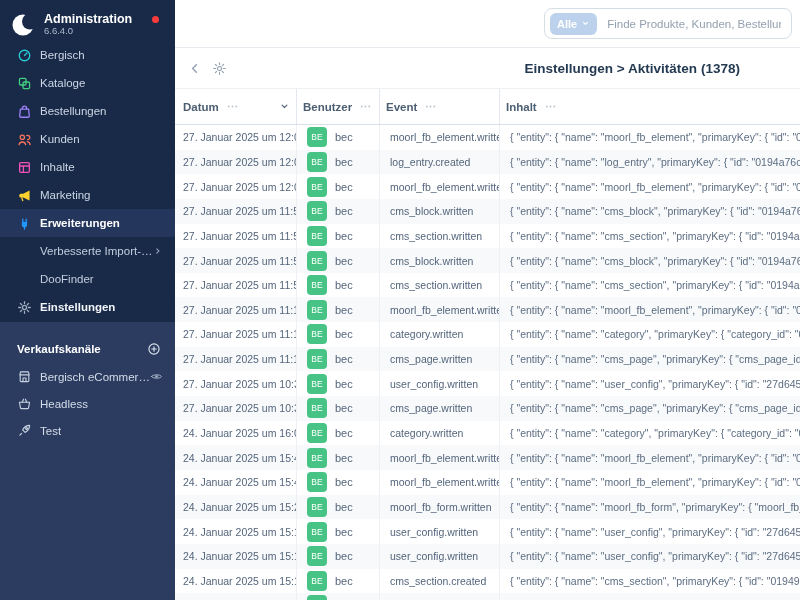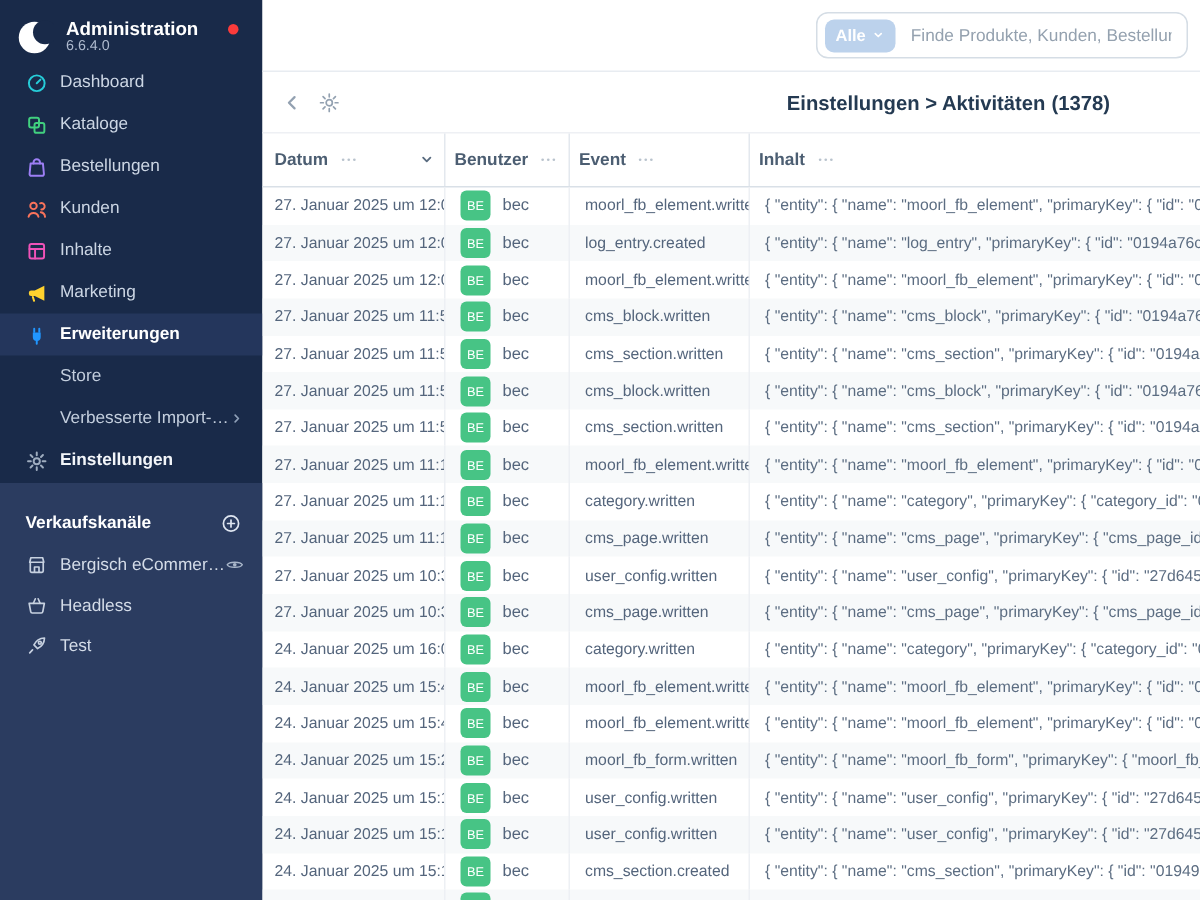--- a/index.html
+++ b/index.html
@@ -85,21 +85,21 @@
     </div>
 
     <nav class="menu">
         <div class="side-item">
           <span class="s-icon" style="color: rgb(38, 204, 216);">
             <svg viewBox="0 0 16 16" width="100%" height="100%" fill="none" stroke="currentColor" stroke-width="1.4" stroke-linecap="round" stroke-linejoin="round">
               <circle cx="8" cy="8" r="5.6"></circle>
               <path d="M8 8l2.6-2.6"></path>
             </svg>
           </span>
-          <span class="s-label">Dashboard</span>
+          <span class="s-label">Bergisch</span>
         </div>
         <div class="side-item">
           <span class="s-icon" style="color: rgb(65, 208, 127);">
             <svg viewBox="0 0 16 16" width="100%" height="100%" fill="none" stroke="currentColor" stroke-width="1.4" stroke-linecap="round" stroke-linejoin="round">
               <rect x="2.6" y="2.6" width="7" height="7" rx="1.4"></rect>
               <rect x="6.4" y="6.4" width="7" height="7" rx="1.4"></rect>
             </svg>
           </span>
           <span class="s-label">Kataloge</span>
         </div>
@@ -142,31 +142,31 @@
           <span class="s-label">Marketing</span>
         </div>
         <div class="side-item active">
           <span class="s-icon" style="color: rgb(33, 150, 255);">
             <svg viewBox="0 0 16 16" width="100%" height="100%" fill="none" stroke="currentColor" stroke-width="1.4" stroke-linecap="round" stroke-linejoin="round">
               <path d="M5.2 6h5.6v3.2a2.8 2.8 0 0 1-5.6 0z" fill="currentColor" stroke="none"></path>
               <path d="M6.2 5.6V3.4M9.8 5.6V3.4M8 11.8v2.2"></path>
             </svg>
           </span>
           <span class="s-label">Erweiterungen</span>
-        </div>
-        <div class="side-item sub">
-          <span class="s-label">Store</span>
         </div>
         <div class="side-item sub">
           <span class="s-label">Verbesserte Import-, Export...</span>
           <span class="s-chev">
             <svg viewBox="0 0 16 16" width="100%" height="100%" fill="none" stroke="currentColor" stroke-width="1.8" stroke-linecap="round" stroke-linejoin="round">
               <path d="M6 4.5L9.5 8 6 11.5"></path>
             </svg>
           </span>
+        </div>
+        <div class="side-item sub">
+          <span class="s-label">DooFinder</span>
         </div>
         <div class="side-item bold">
           <span class="s-icon" style="color: rgb(159, 173, 191);">
             <svg viewBox="0 0 16 16" width="100%" height="100%" fill="none" stroke="currentColor" stroke-width="1.4" stroke-linecap="round" stroke-linejoin="round">
               <circle cx="8" cy="8" r="2.2"></circle>
               <path d="M8 1.8v2M8 12.2v2M1.8 8h2M12.2 8h2M3.6 3.6l1.4 1.4M11 11l1.4 1.4M12.4 3.6L11 5M5 11l-1.4 1.4"></path>
             </svg>
           </span>
           <span class="s-label">Einstellungen</span>
         </div>

